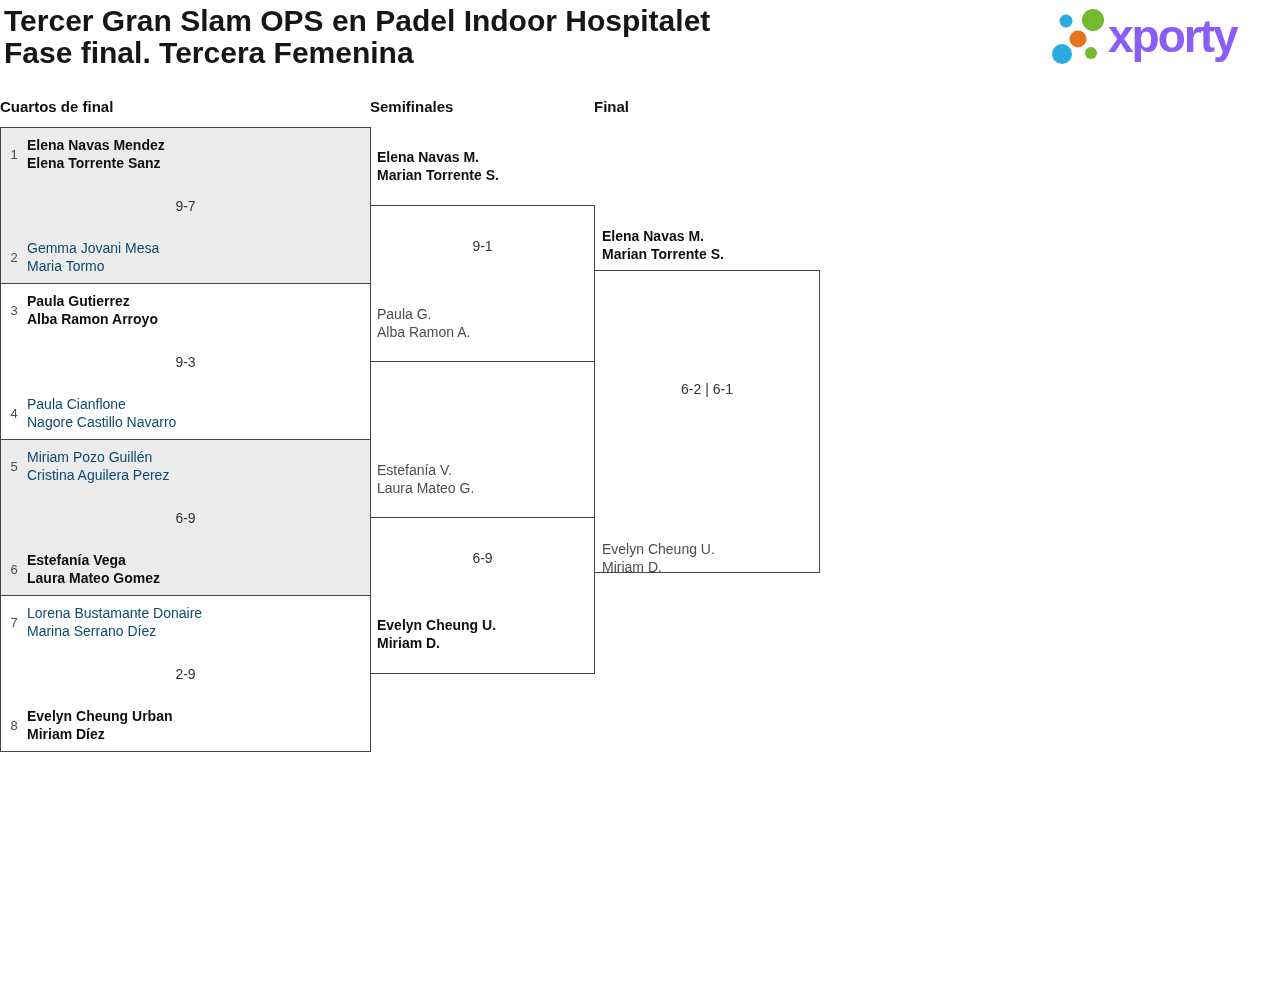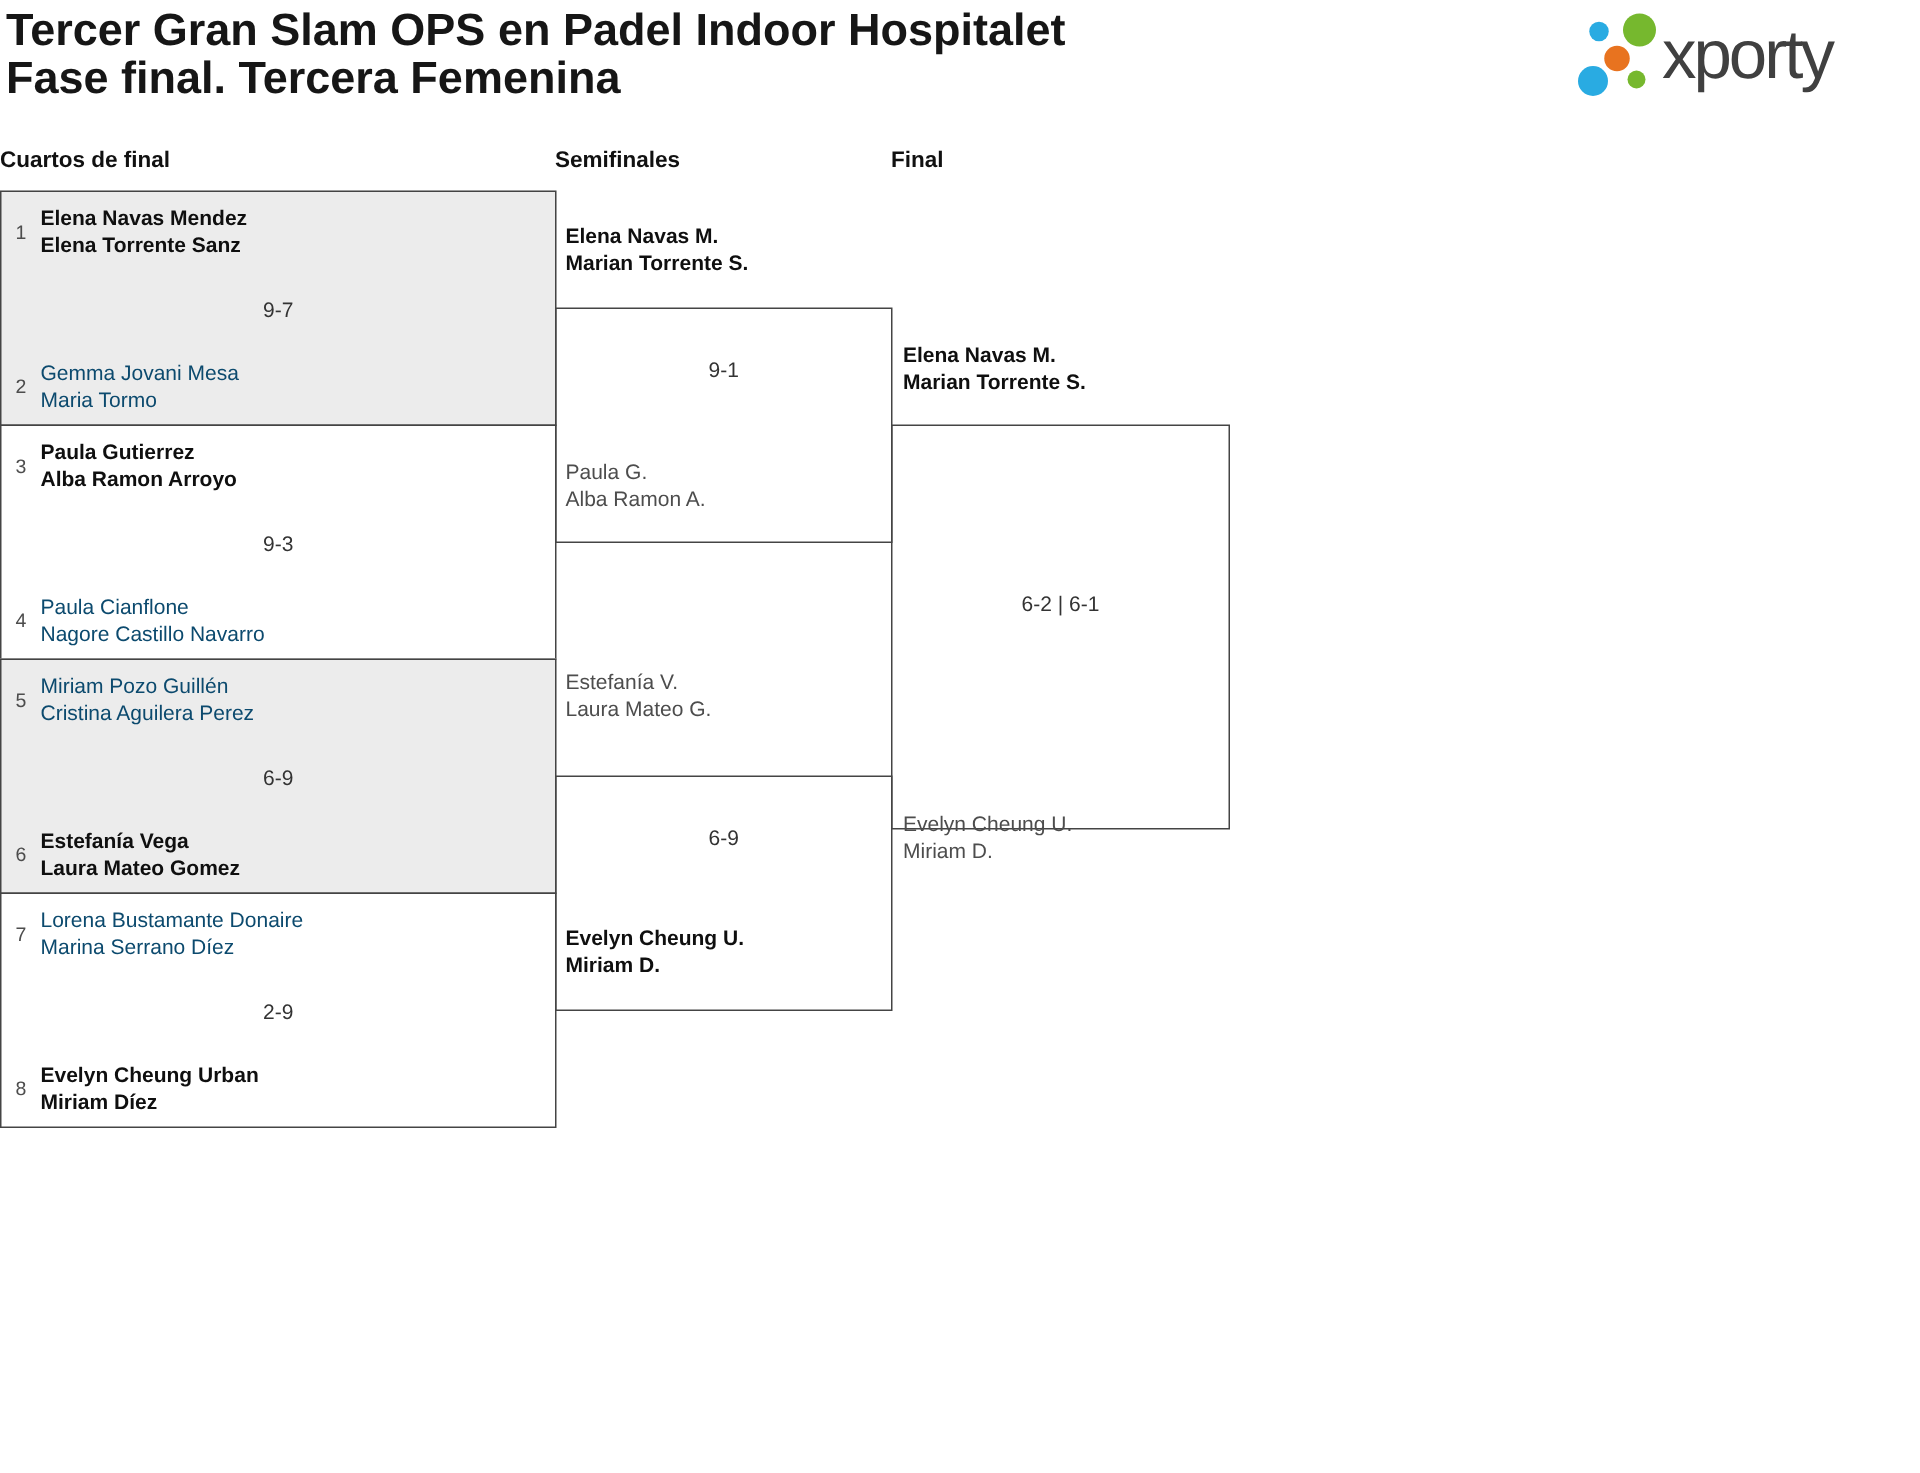--- a/index.html
+++ b/index.html
@@ -10,22 +10,22 @@
   }
 
   
   .title {
     position:absolute; left:4px; top:5px;
     font-size:30px; font-weight:700; line-height:32px; color:#161616;
   }
   .logo-dots { position:absolute; left:1046px; top:4px; }
   .logo-word {
     position:absolute; left:1108px; top:8px;
-    font-size:46px; line-height:56px; font-weight:400; letter-spacing:-2px;
-    color:#404040;
+    font-size:46px; line-height:56px; font-weight:700; letter-spacing:-2px;
+    color:#8b5cf6;
   }
 
   
   .round-header {
     position:absolute; top:98px; text-align:left;
     font-size:15px; font-weight:700; line-height:18px; color:#111;
   }
   .rh-qf { left:0; width:371px; }
   .rh-sf { left:370px; width:225px; }
   .rh-f  { left:594px; width:226px; }
@@ -33,21 +33,21 @@
   
   .box {
     position:absolute; box-sizing:border-box;
     border:1px solid #444444; background:transparent;
   }
   .shaded { background:#ececec; }
   .qf  { left:0;   width:371px; height:157px; }
   #qf1 { top:127px; } #qf2 { top:283px; } #qf3 { top:439px; } #qf4 { top:595px; }
   .sf  { left:370px; width:225px; height:157px; }
   #sf1 { top:205px;padding-left:12px; } #sf2 { top:517px; }
-  #final { left:594px; top:283px; width:226px; height:270px; }
+  #final { left:594px; top:270px; width:226px; height:303px; }
 
   
   .team-row { position:absolute; left:0; display:flex; align-items:center; }
   .team-row.top { top:8px; }
   .team-row.bottom { bottom:8px; }
   .seed {
     flex:0 0 26px; width:26px; text-align:center;
     font-size:13px; color:#4d4d4d;
   }
   .names { font-size:14px; line-height:18px; color:#0c4a6e; }
@@ -62,21 +62,21 @@
   .sf-score { top:31px; }
   .final-score { top:109px; }
 
   
   .float-team {
     position:absolute; font-size:14px; line-height:18px; color:#4d4d4d;
   }
   .float-team.winner { font-weight:700; color:#0f0f0f; }
   #sf1-t1 { left:377px; top:148px; }
   #sf1-t2 { left:377px; top:305px; }
-  #sf2-t1 { left:377px; top:445px; }
+  #sf2-t1 { left:377px; top:461px; }
   #sf2-t2 { left:377px; top:616px; }
   #f-t1   { left:602px; top:227px; }
   #f-t2   { left:602px; top:540px; }
 </style>
 </head>
 <body>
 
 <div id="page">
 
   <div class="title">

